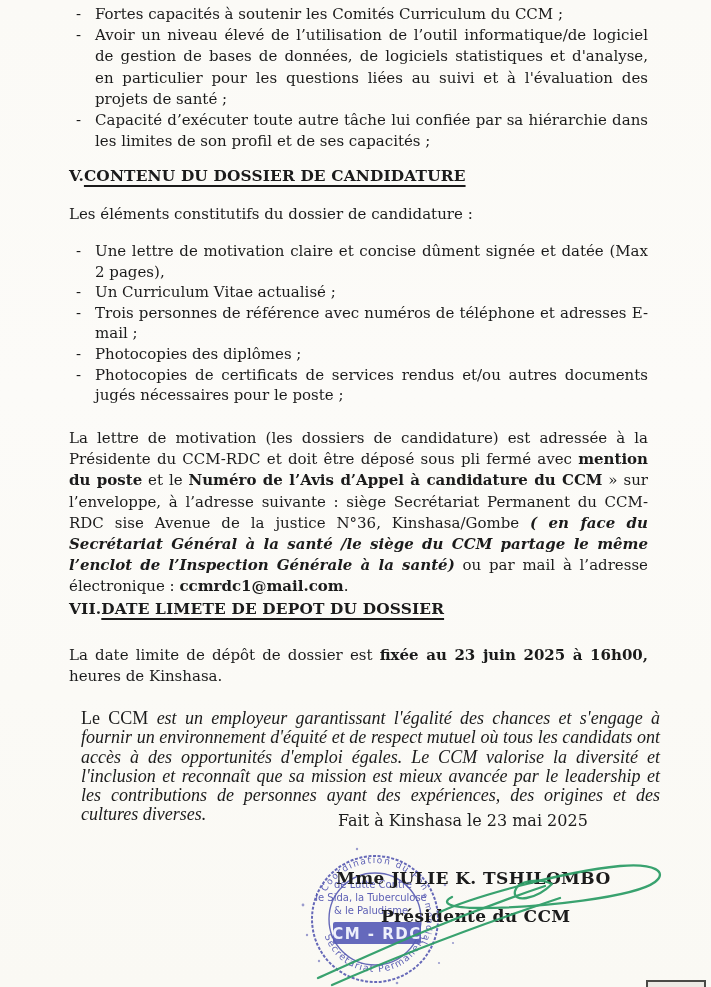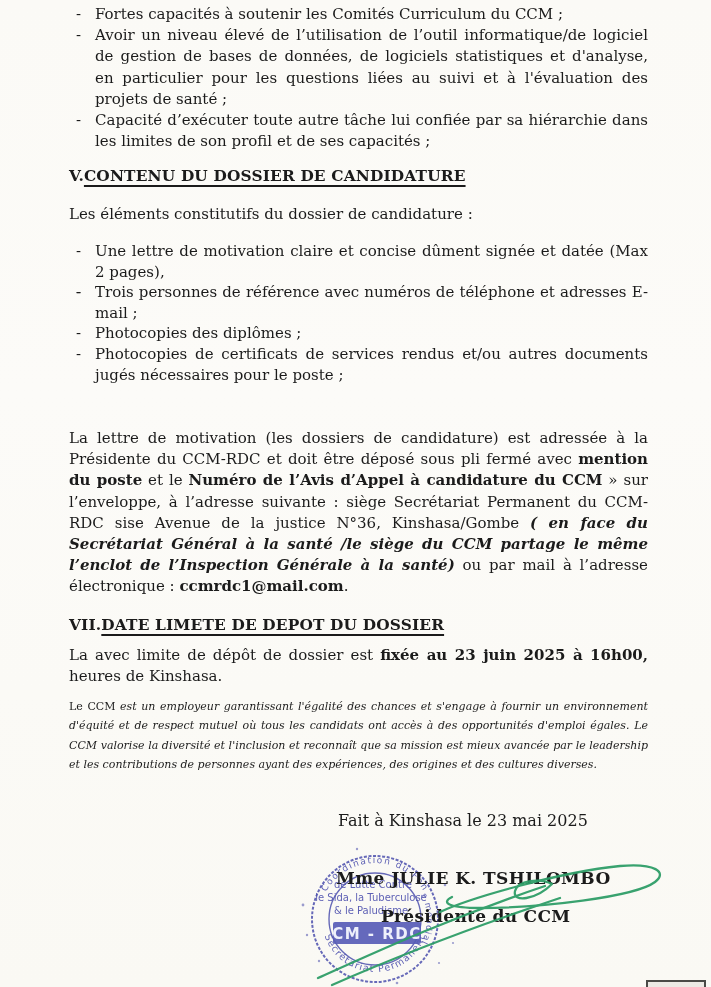--- a/index.html
+++ b/index.html
@@ -11,21 +11,21 @@
   }
   .blk { position:absolute; left:69px; width:579px; }
   .body-txt { font-size:15px; line-height:21.2px; text-align:justify; }
   .brow { position:relative; padding-left:26px; margin:0; }
   .dash { position:absolute; left:7px; top:0; }
   .heading { font-weight:bold; font-size:15.4px; letter-spacing:.15px; white-space:nowrap; }
   .hu { text-decoration:underline; text-decoration-thickness:1.6px; text-underline-offset:3.5px; }
   .p { margin:0; text-align:justify; font-size:15px; line-height:21.2px; }
   .b { font-weight:bold; }
   .bi { font-weight:bold; font-style:italic; }
-  .eo { font-size:11px; line-height:19.3px; text-align:justify; margin:0; }
+  .eo { font-size:18px; line-height:19.3px; text-align:justify; margin:12px;font-family:Liberation Serif, serif; }
   .it { font-style:italic; }
   .date-line { position:absolute; left:338px; top:811px; font-size:16px; white-space:nowrap; }
   .sig-name  { position:absolute; left:336px; top:868px; font-weight:bold; font-size:17px; letter-spacing:.4px; white-space:nowrap; z-index:4; }
   .sig-title { position:absolute; left:381px; top:906px; font-weight:bold; font-size:17px; letter-spacing:.3px; white-space:nowrap; z-index:4; }
   .stamp-svg { position:absolute; left:293px; top:843px; z-index:2; }
   .sign-svg  { position:absolute; left:300px; top:848px; z-index:5; }
   .corner-box {
     position:absolute; left:646px; top:980px; width:56px; height:14px;
     border:2px solid #4a4a46; background:#eceae4; z-index:1;
   }
@@ -58,46 +58,47 @@
     <span>V.</span><span class="hu">CONTENU DU DOSSIER DE CANDIDATURE</span>
   </div>
 
   <div class="blk body-txt" style="top:241px; line-height:20.6px;">
     <div class="brow">
       <span class="dash">-</span>
       <span>Une lettre de motivation claire et concise dûment signée et datée (Max 2 pages),</span>
     </div>
     <div class="brow">
       <span class="dash">-</span>
+      <span>Un Curriculum Vitae actualisé ;</span>
     </div>
     <div class="brow">
       <span class="dash">-</span>
       <span>Trois personnes de référence avec numéros de téléphone et adresses E-mail ;</span>
     </div>
     <div class="brow">
       <span class="dash">-</span>
       <span>Photocopies des diplômes ;</span>
     </div>
     <div class="brow">
       <span class="dash">-</span>
       <span>Photocopies de certificats de services rendus et/ou autres documents jugés nécessaires pour le poste ;</span>
     </div>
   </div>
 
 
   <div class="blk p" style="top:428px;">
     <span>La lettre de motivation (les dossiers de candidature) est adressée à la Présidente du CCM-RDC et doit être déposé sous pli fermé avec </span><span class="b">mention du poste</span><span> et le </span><span class="b">Numéro de l’Avis d’Appel à candidature du CCM</span><span> » sur l’enveloppe, à l’adresse suivante : siège Secrétariat Permanent du CCM-RDC sise Avenue de la justice N°36, Kinshasa/Gombe </span><span class="bi">( en face du Secrétariat Général à la santé /le siège du CCM partage le même l’enclot de l’Inspection Générale à la santé)</span><span> ou par mail à l’adresse électronique : </span><span class="b">ccmrdc1@mail.com</span><span>.</span>
   </div>
 
-  <div class="blk heading" style="top:616px;">
+  <div class="blk heading" style="top:600px;">
     <span>VII.</span><span class="hu">DATE LIMETE DE DEPOT DU DOSSIER</span>
   </div>
 
   <div class="blk p" style="top:645px;">
-    <span>La avec limite de dépôt de dossier est </span><span class="b">fixée au 23 juin 2025 à 16h00,</span><span> heures de Kinshasa.</span>
+    <span>La date limite de dépôt de dossier est </span><span class="b">fixée au 23 juin 2025 à 16h00,</span><span> heures de Kinshasa.</span>
   </div>
 
   <div class="blk eo" style="top:697px;">
     <span>Le CCM </span><span class="it">est un employeur garantissant l'égalité des chances et s'engage à fournir un environnement d'équité et de respect mutuel où tous les candidats ont accès à des opportunités d'emploi égales. Le CCM valorise la diversité et l'inclusion et reconnaît que sa mission est mieux avancée par le leadership et les contributions de personnes ayant des expériences, des origines et des cultures diverses.</span>
   </div>
 
   <div class="date-line">Fait à Kinshasa le  23 mai 2025</div>
 
   <svg class="stamp-svg" width="176" height="146" viewBox="0 0 176 146">
     <defs>

